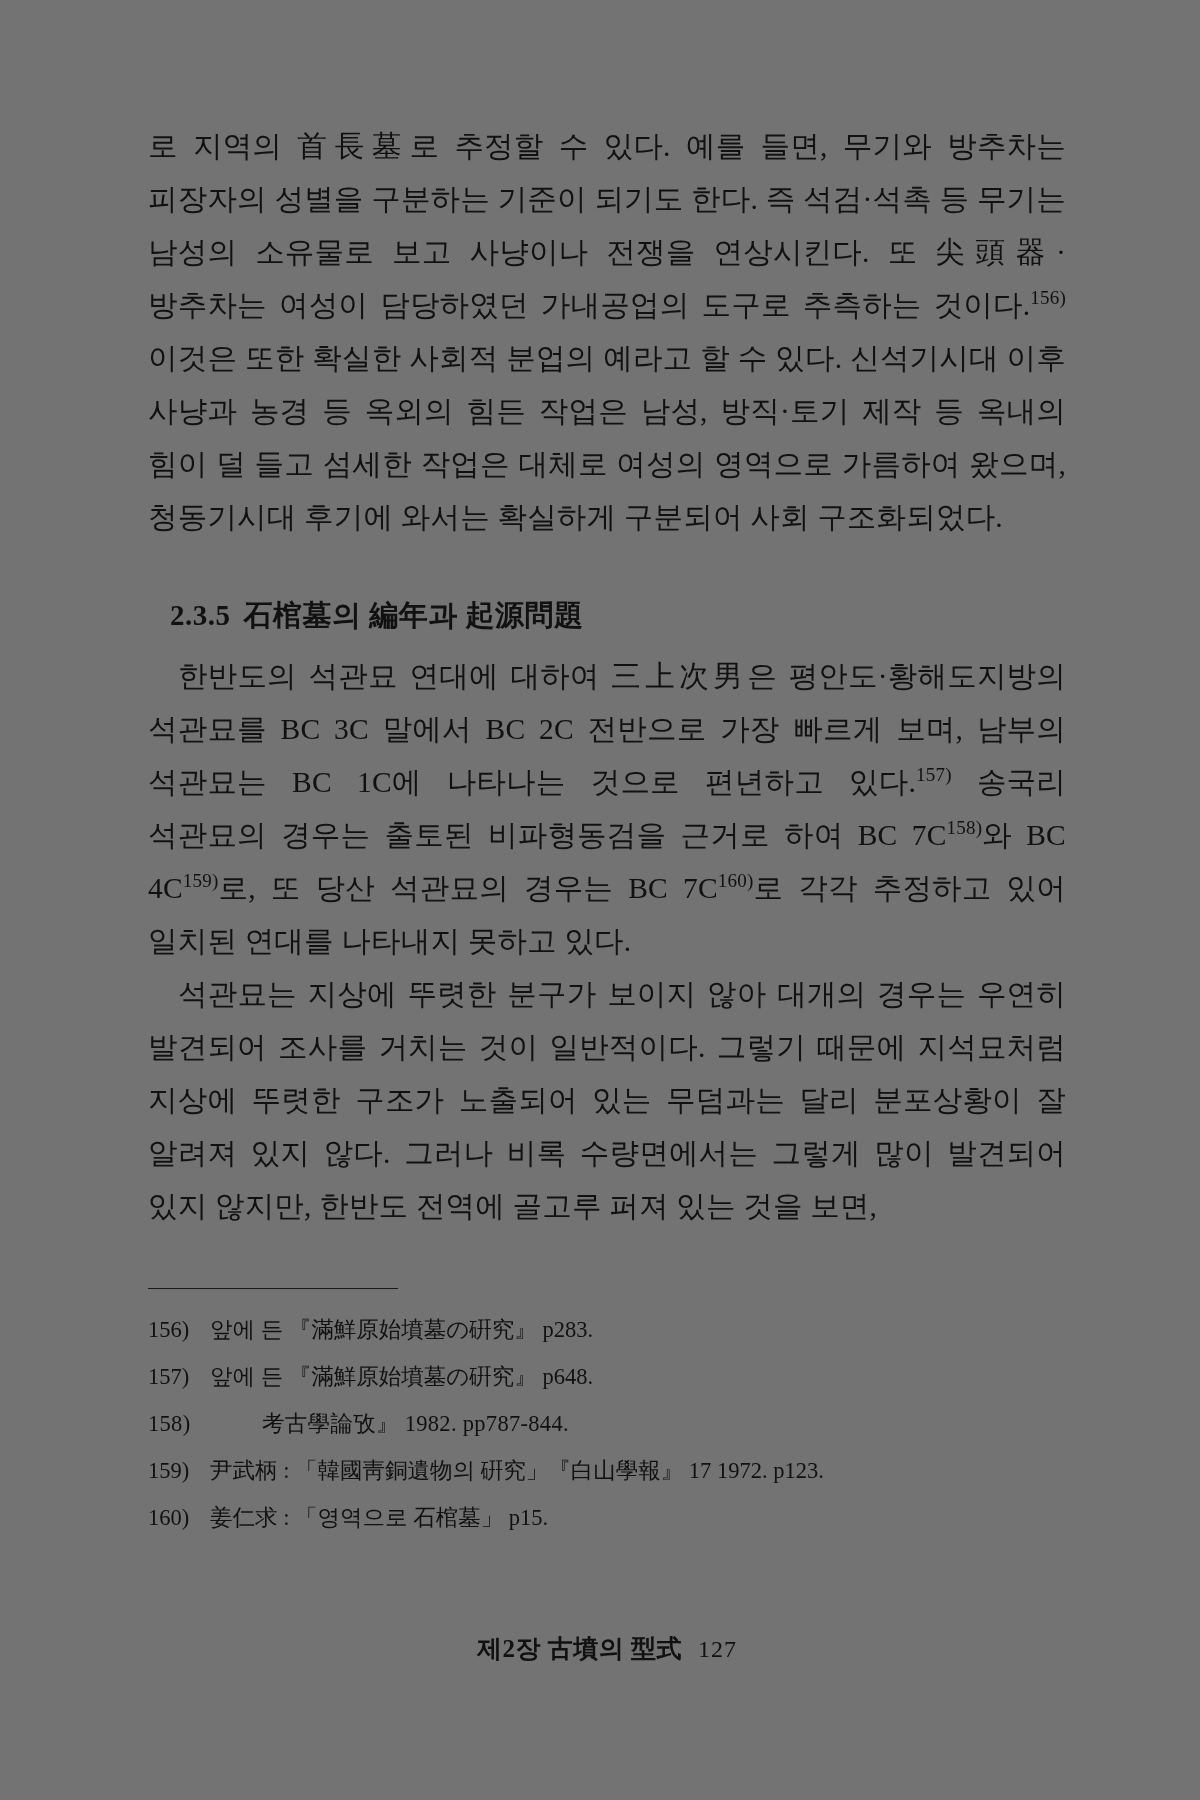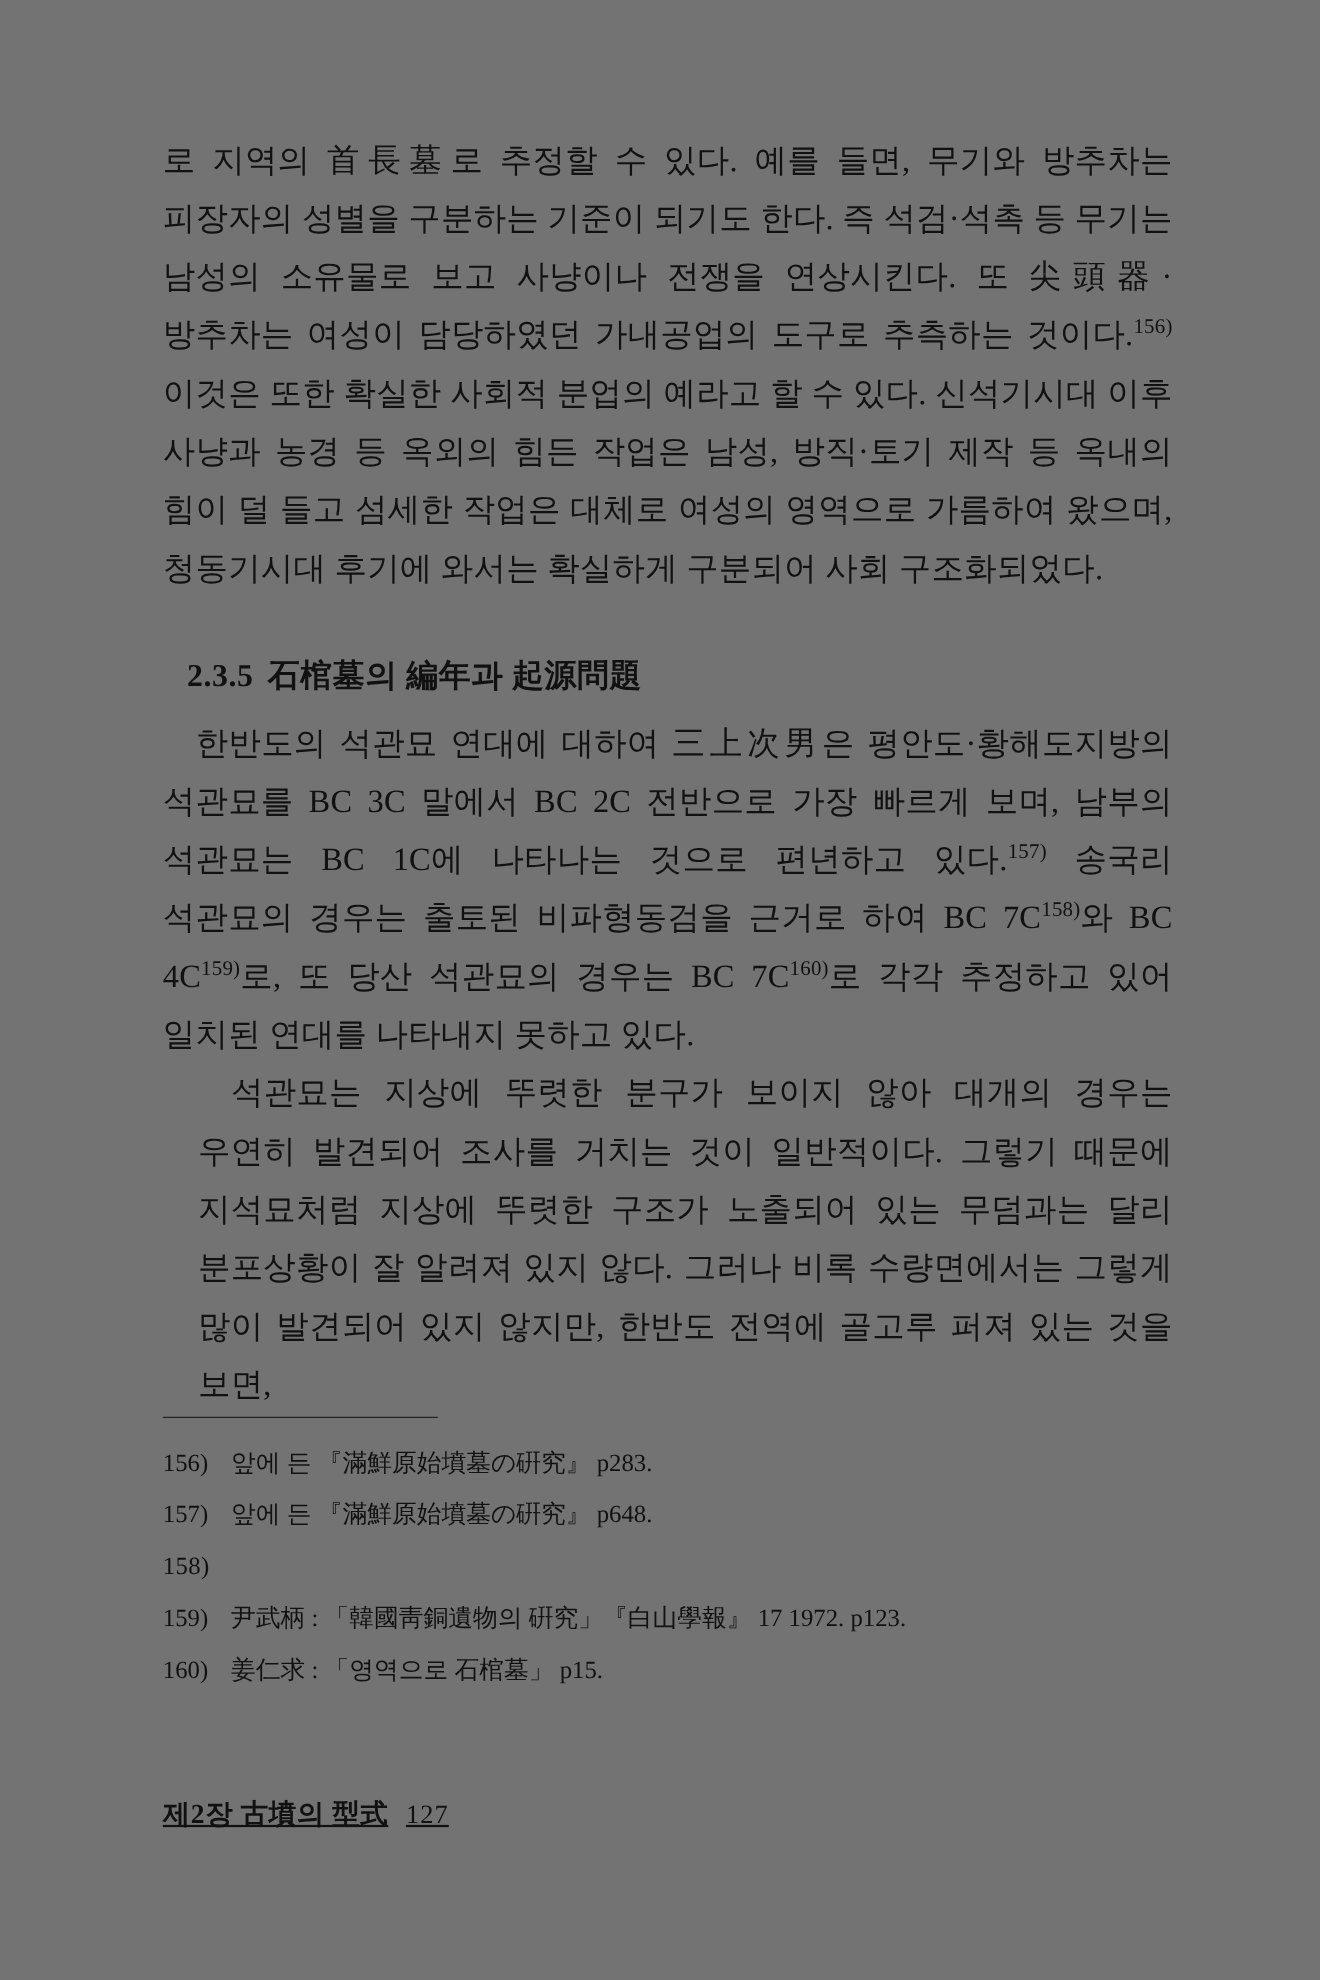--- a/index.html
+++ b/index.html
@@ -37,21 +37,20 @@
     text-justify: inter-character;
     letter-spacing: 0.2px;
     margin: 0;
     word-break: keep-all;
   }
   .para.indent {
     text-indent: 30px;
   }
   .para + .para {
     margin-top: 0;
-    margin-left: 32px;
   }
   .sup {
     font-size: 19px;
     vertical-align: super;
     line-height: 0;
   }
 
   
   .section-heading {
     font-size: 29px;
@@ -100,24 +99,23 @@
   .fn-wide {
     letter-spacing: 0.3px;
   }
 
   
   .footer {
     position: absolute;
     left: 148px;
     top: 1632px;
     width: 918px;
-    text-align: left;
+    text-align: center;
     font-size: 25px;
     letter-spacing: 0.5px;
-    text-decoration: underline;
   }
   .footer .chap {
     font-weight: bold;
   }
   .footer .pageno {
     margin-left: 16px;
     font-size: 24px;
     letter-spacing: 1px;
   }
 </style>
@@ -148,20 +146,21 @@
     </div>
 
     <div class="fn">
       <span class="fn-mark">157)</span>
       <span class="fn-text">앞에 든 『滿鮮原始墳墓の硏究』 p648.</span>
     </div>
 
     <div class="fn fn-wide">
       <span class="fn-mark">158)</span>
       <span class="fn-text">
+        <span class="cont">考古學論攷』 1982. pp787-844.</span>
       </span>
     </div>
 
     <div class="fn">
       <span class="fn-mark">159)</span>
       <span class="fn-text">尹武柄 : 「韓國靑銅遺物의 硏究」『白山學報』 17 1972. p123.</span>
     </div>
 
     <div class="fn">
       <span class="fn-mark">160)</span>

